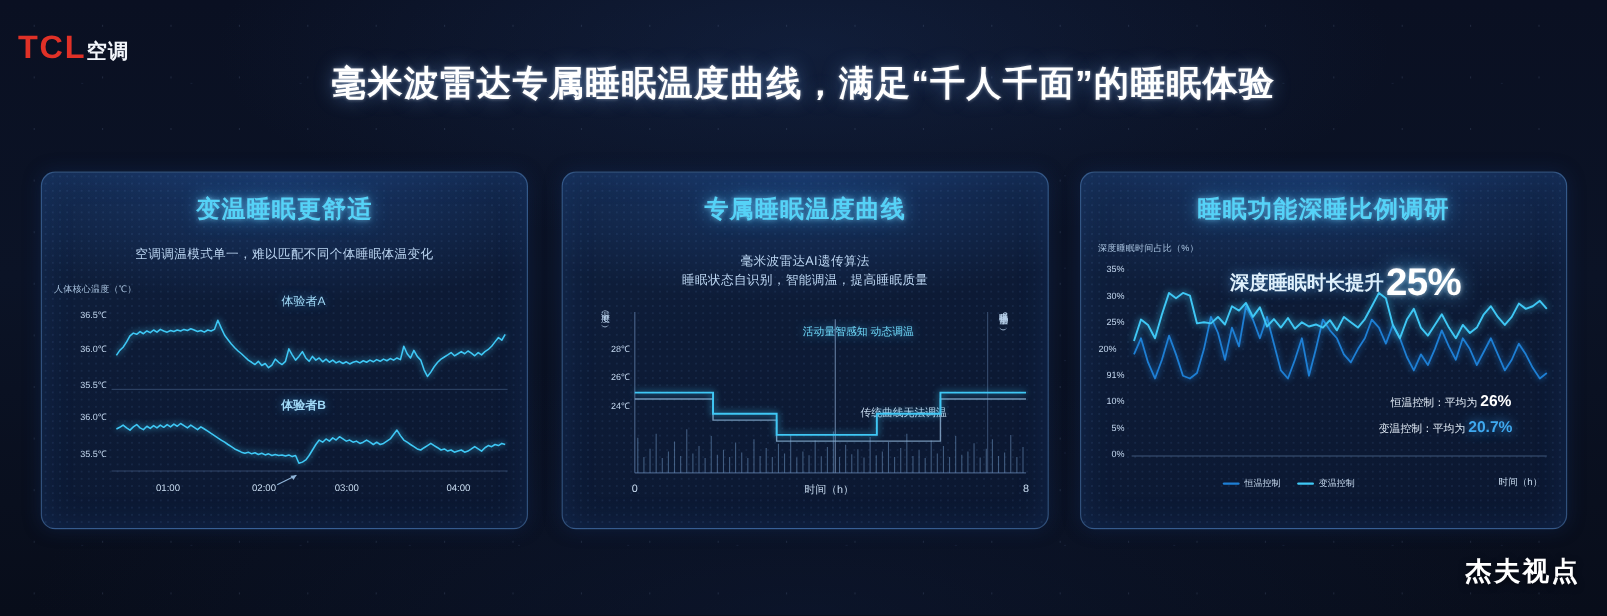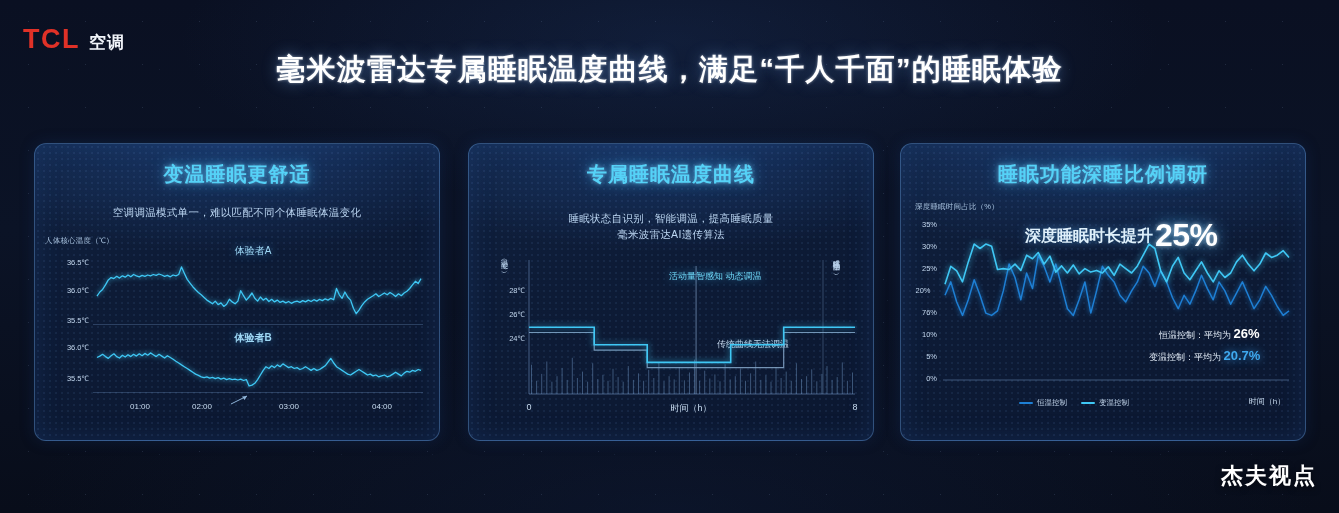--- a/index.html
+++ b/index.html
@@ -23,22 +23,22 @@
     background-image:
       radial-gradient(circle, rgba(180,210,255,0.13) 0.6px, rgba(0,0,0,0) 0.9px),
       radial-gradient(circle, rgba(150,190,255,0.08) 0.6px, rgba(0,0,0,0) 0.9px);
     background-size: 57px 43px, 91px 77px;
     background-position: 0 0, 23px 31px;
     pointer-events: none;
   }
 
   
   .logo {
-    position: absolute; left: 23px; top: 26px;
-    display: flex; align-items: baseline; gap: 9px;
+    position: absolute; left: 15px; top: 26px;
+    display: flex; align-items: baseline; 
   }
   .logo-tcl {
     font-size: 27px; font-weight: bold; color: #e03127;
     letter-spacing: 1.5px; line-height: 1;
     font-family: "Liberation Sans", sans-serif;
   }
   .logo-sub {
     font-size: 17px; color: #f2f5fa; font-weight: bold;
     letter-spacing: 1px; line-height: 1;
   }
@@ -193,31 +193,31 @@
       <div class="tick" style="left:16px; top:137px; width:38px;">35.5℃</div>
       <div class="series-name" style="left:200px; top:95px;font-weight:bold;">体验者B</div>
       <div class="gridline" style="left:58px; top:156px; width:330px;"></div>
       <svg width="406" height="200" style="position:absolute; left:0; top:0;">
         <polyline id="c1pB" fill="none" stroke="#3fc8f5" stroke-width="1.3" stroke-linejoin="round" style="filter:drop-shadow(0 0 2.5px rgba(63,200,245,0.85))" points="62.0,121.5 64.8,120.1 67.6,118.3 70.5,120.6 73.3,122.4 76.1,119.7 78.9,117.8 81.7,120.6 84.5,122.0 87.4,119.2 90.2,121.0 93.0,118.7 95.8,120.6 98.6,118.3 101.4,120.1 104.3,117.8 107.1,119.7 109.9,117.4 112.7,119.2 115.5,116.9 118.3,118.7 121.2,120.6 124.0,118.3 126.8,120.1 129.6,122.0 132.4,119.7 135.3,121.5 138.1,123.3 140.9,125.2 143.7,127.0 146.5,128.9 149.3,130.7 152.2,132.5 155.0,134.4 157.8,136.2 160.6,138.1 163.4,139.4 166.2,140.8 169.1,141.7 171.9,140.8 174.7,142.2 177.5,141.3 180.3,142.7 183.1,141.7 186.0,143.1 188.8,142.2 191.6,143.6 194.4,142.7 197.2,143.6 200.1,143.1 202.9,144.0 205.7,143.1 208.5,144.5 211.3,143.6 214.1,150.0 217.0,149.1 219.8,147.3 222.6,143.6 225.4,139.0 228.2,134.4 231.0,130.7 233.9,132.5 236.7,129.8 239.5,131.6 242.3,128.9 245.1,130.7 247.9,127.9 250.8,129.8 253.6,131.6 256.4,130.7 259.2,132.5 262.0,131.6 264.9,133.5 267.7,132.5 270.5,130.7 273.3,132.5 276.1,134.4 278.9,132.5 281.8,134.4 284.6,133.5 287.4,131.6 290.2,129.8 293.0,126.1 295.8,122.4 298.7,127.0 301.5,130.7 304.3,132.5 307.1,134.4 309.9,136.2 312.7,138.1 315.6,139.0 318.4,137.1 321.2,135.3 324.0,133.5 326.8,135.3 329.7,137.1 332.5,139.0 335.3,138.1 338.1,139.9 340.9,139.0 343.7,140.8 346.6,139.9 349.4,139.0 352.2,140.8 355.0,139.9 357.8,138.1 360.6,136.2 363.5,138.1 366.3,139.9 369.1,137.1 371.9,135.3 374.7,136.2 377.5,134.4 380.4,135.3 383.2,133.5 386.0,134.4"></polyline>
         <path d="M 196 168 L 212 160" stroke="#8fb4d8" stroke-width="1" fill="none"></path>
         <path d="M 212 160 l -5 0.4 l 2.6 3.6 z" fill="#8fb4d8"></path>
       </svg>
 
       <div class="xtick" style="left:105px; top:166px;">01:00</div>
-      <div class="xtick" style="left:167px; top:166px;">02:00</div>
+      <div class="xtick" style="left:185px; top:166px;">02:00</div>
       <div class="xtick" style="left:254px; top:166px;">03:00</div>
       <div class="xtick" style="left:347px; top:166px;">04:00</div>
     </div>
   </div>
 
   <div class="card" id="card2">
     <div class="card-title">专属睡眠温度曲线</div>
     <div class="card-sub" style="margin-top:22px;">
+      <div>毫米波雷达AI遗传算法</div>
       <div>睡眠状态自识别，智能调温，提高睡眠质量</div>
-      <div>毫米波雷达AI遗传算法</div>
     </div>
 
     <div class="plot" style="position:absolute; left:0; top:100px; width:406px; height:192px;">
       <div class="vlabel" style="left:30px; top:10px;">温度（℃）</div>
       <div class="vlabel" style="left:362px; top:10px;">睡眠活动量（%）</div>
 
       <div class="tick" style="left:26px; top:41px; width:30px;">28℃</div>
       <div class="tick" style="left:26px; top:65px; width:30px;">26℃</div>
       <div class="tick" style="left:26px; top:89px; width:30px;">24℃</div>
 
@@ -313,21 +313,21 @@
   <div class="card" id="card3">
     <div class="card-title">睡眠功能深睡比例调研</div>
 
     <div class="plot" style="position:absolute; left:0; top:58px; width:406px; height:240px;">
       <div class="axis-label" style="left:14px; top:0;">深度睡眠时间占比（%）</div>
 
       <div class="tick" style="left:8px; top:18px; width:28px;">35%</div>
       <div class="tick" style="left:8px; top:40px; width:28px;">30%</div>
       <div class="tick" style="left:8px; top:62px; width:28px;">25%</div>
       <div class="tick" style="left:8px; top:84px; width:28px;text-align:center;">20%</div>
-      <div class="tick" style="left:8px; top:106px; width:28px;">76%</div>
+      <div class="tick" style="left:8px; top:106px; width:28px;">91%</div>
       <div class="tick" style="left:8px; top:128px; width:28px;">10%</div>
       <div class="tick" style="left:8px; top:150px; width:28px;">5%</div>
       <div class="tick" style="left:8px; top:172px; width:28px;">0%</div>
 
       <div class="highlight" style="left:124px; top:18px;">
         <span class="hl-text">深度睡眠时长提升</span>
         <span class="hl-num">25%</span>
       </div>
 
       <svg width="406" height="240" style="position:absolute; left:0; top:0;">

